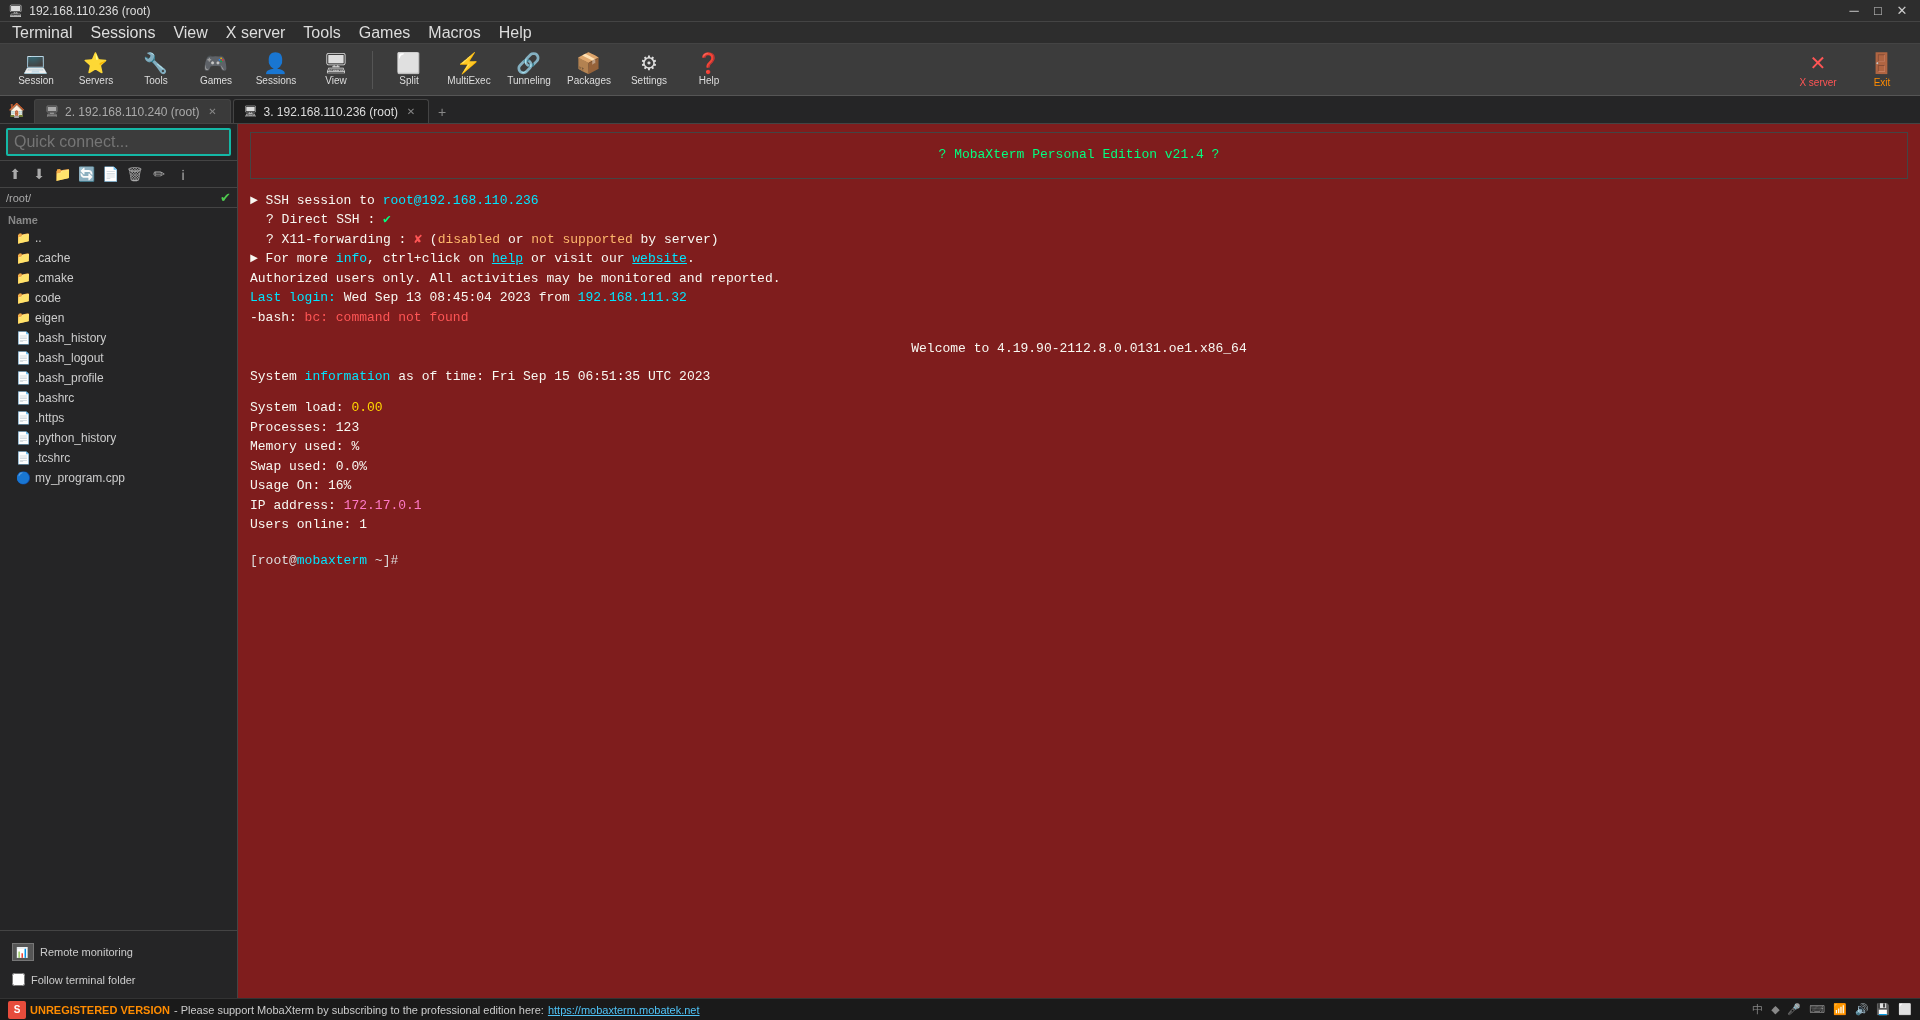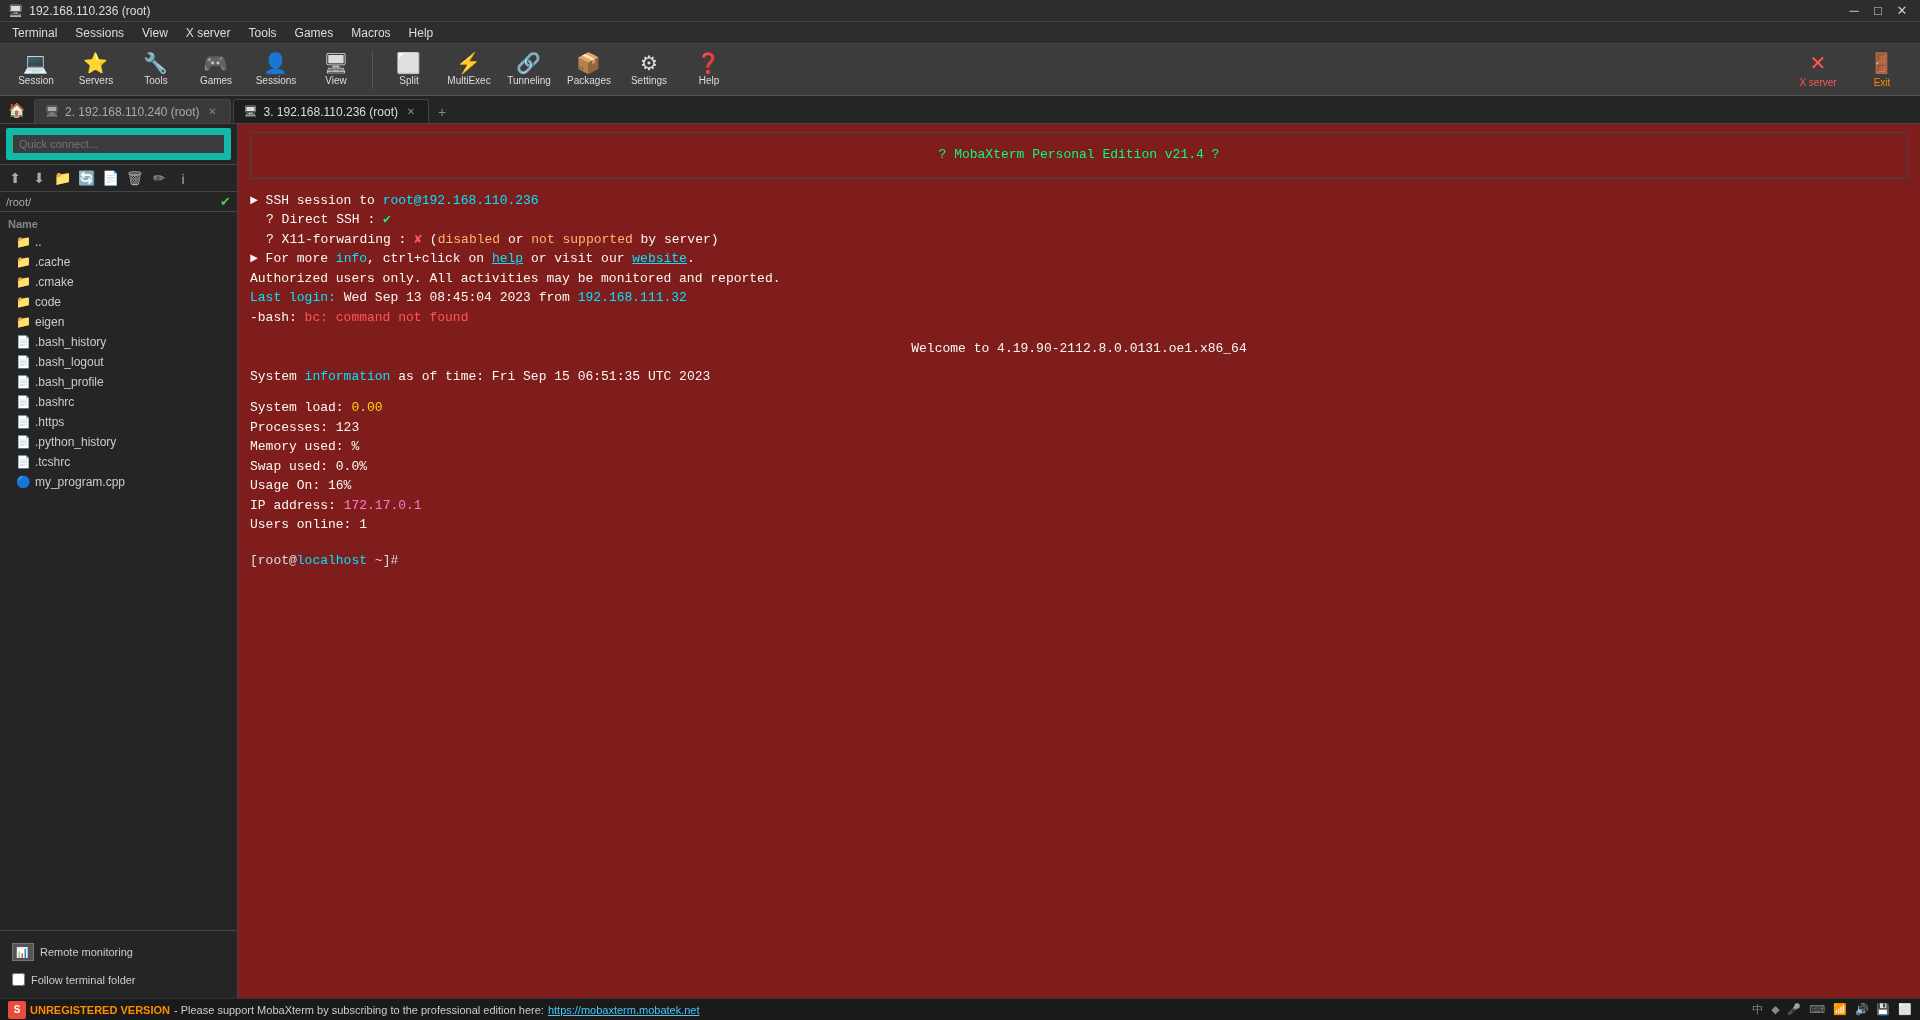--- a/index.html
+++ b/index.html
@@ -54,21 +54,21 @@
       display: flex;
       align-items: center;
       gap: 2px;
       padding: 0 4px;
       border-bottom: 1px solid #444;
     }
     #menu-bar span {
       padding: 2px 8px;
       cursor: pointer;
       color: #ddd;
-      font-size: 12px;
+      font-size: 16px;
     }
 
     
     #toolbar {
       background: #3c3c3c;
       height: 52px;
       display: flex;
       align-items: center;
       padding: 0 8px;
       gap: 4px;
@@ -204,24 +204,24 @@
       border-right: 1px solid #444;
       flex-shrink: 0;
     }
     #sidebar-search {
       padding: 4px 6px;
       border-bottom: 1px solid #444;
     }
     #sidebar-search input {
       width: 100%;
       background: #3c3c3c;
-      border: 7px solid #14b8a6;
+      border: 2px solid #14b8a6;
       color: #ccc;
       padding: 3px 6px;
-      font-size: 11px;
+      font-size: 16px;
       border-radius: 2px;
       outline: none;
     }
     #sidebar-toolbar {
       display: flex;
       align-items: center;
       padding: 2px 4px;
       gap: 2px;
       border-bottom: 1px solid #444;
     }
@@ -630,21 +630,21 @@
     </div>
     <div>
       <span class="t-white">IP address:     </span><span class="t-magenta">172.17.0.1</span>
     </div>
     <div>
       <span class="t-white">Users online:   1</span>
     </div>
 
     <div style="margin-top:16px;">
       <span class="prompt">
-        <span>[root@</span><span class="host">localhost</span><span> ~]# </span>
+        <span>[root@</span><span class="host">mobaxterm</span><span> ~]# </span>
       </span><span class="prompt cursor"></span>
     </div>
 
   </div>
 </div>
 
 <div id="status-bar">
   <div class="status-left">
     <div class="s-logo">S</div>
     <span style="color:#ff8c00;font-weight:bold;">UNREGISTERED VERSION</span>

